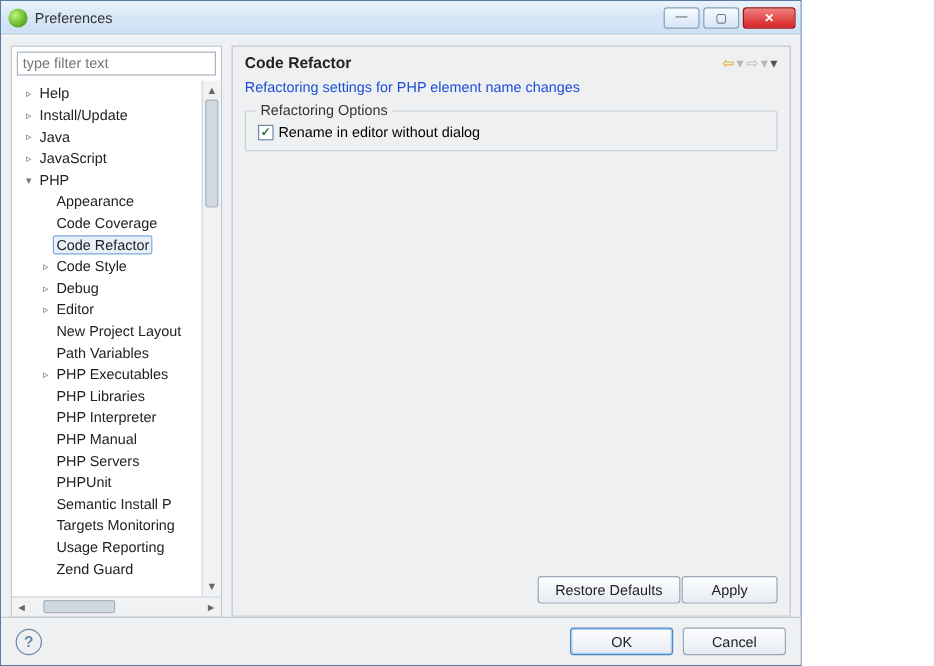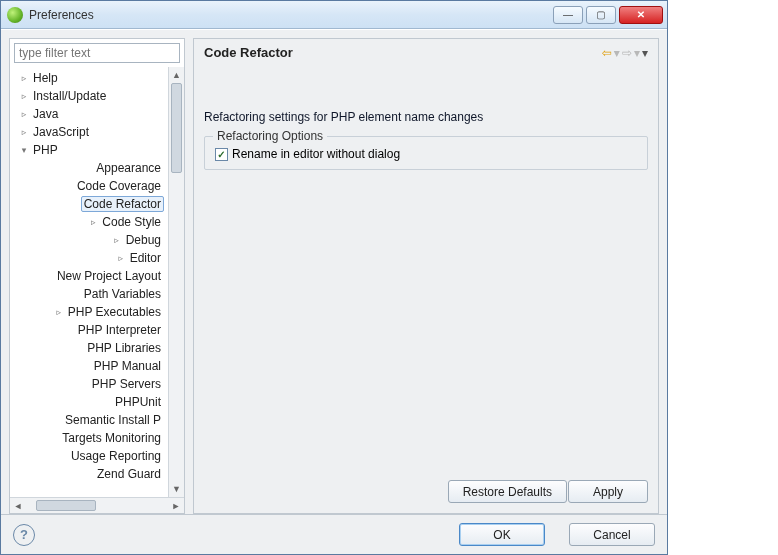--- a/index.html
+++ b/index.html
@@ -106,21 +106,21 @@
     color:#222;
     cursor:default;
   }
   .tw { display:inline-block; width:12px; text-align:center; color:#777; font-size:9px;}
   .tree-label { padding: 0 2px; border:1px solid transparent; border-radius:2px;}
   .tree-row.selected .tree-label {
     border:1px solid #7da8d8;
     background:#e8f1fb;
   }
   .indent0 { padding-left: 6px; }
-  .indent1 { padding-left: 20px; justify-content: flex-end; }
+  .indent1 { padding-left: 20px; }
   .vscroll {
     width:16px;
     background:#f0f2f4;
     border-left:1px solid #d0d6dc;
     position:relative;
   }
   .vscroll .arrow { height:16px; text-align:center; font-size:9px; color:#666; line-height:16px;}
   .vscroll .track { position:absolute; top:16px; bottom:16px; left:0; right:0;}
   .vscroll .thumb { position:absolute; top:0; left:2px; right:2px; height:90px; background:#d0d8e0; border:1px solid #a8b4c0; border-radius:2px;}
   .hscroll {
@@ -150,22 +150,21 @@
     font-size:13px;
     flex:1;
     color:#222;
   }
   .nav-icons { display:flex; gap:2px; align-items:center;}
   .nav-ico { font-size:12px; }
   .nav-ico.dim { color:#b8b8b8; }
   .nav-back { color:#e0a010; }
   .page-desc {
     padding: 2px 10px 8px 10px;
-    color:#0f172a;
-    margin-top:44px;
+    color:#1d4ed8;
   }
   .group {
     margin: 4px 10px;
     border:1px solid #c8d0d8;
     border-radius:2px;
     background:#eef0f2;
     padding: 10px 10px 8px 10px;
     position:relative;
   }
   .group-title {
@@ -291,25 +290,25 @@
               <div class="tree-row indent1">
                 <span class="tw"></span>
                 <span class="tree-label">Path Variables</span>
               </div>
               <div class="tree-row indent1">
                 <span class="tw">▹</span>
                 <span class="tree-label">PHP Executables</span>
               </div>
               <div class="tree-row indent1">
                 <span class="tw"></span>
+                <span class="tree-label">PHP Libraries</span>
+              </div>
+              <div class="tree-row indent1">
+                <span class="tw"></span>
                 <span class="tree-label">PHP Interpreter</span>
-              </div>
-              <div class="tree-row indent1">
-                <span class="tw"></span>
-                <span class="tree-label">PHP Libraries</span>
               </div>
               <div class="tree-row indent1">
                 <span class="tw"></span>
                 <span class="tree-label">PHP Manual</span>
               </div>
               <div class="tree-row indent1">
                 <span class="tw"></span>
                 <span class="tree-label">PHP Servers</span>
               </div>
               <div class="tree-row indent1">
@@ -379,19 +378,19 @@
           <div class="btn">Restore Defaults</div>
           <div class="btn">Apply</div>
         </div>
       </div>
 
     </div>
 
     <div class="bottom-bar">
       <div class="help-ico">?</div>
       <div class="spacer"></div>
-      <div style="display:flex; gap:24px;">
+      <div style="display:flex; gap:8px;">
         <div class="btn primary" style="min-width:86px">OK</div>
         <div class="btn" style="min-width:86px">Cancel</div>
       </div>
     </div>
   </div>
 </div>
 
 </body></html>

